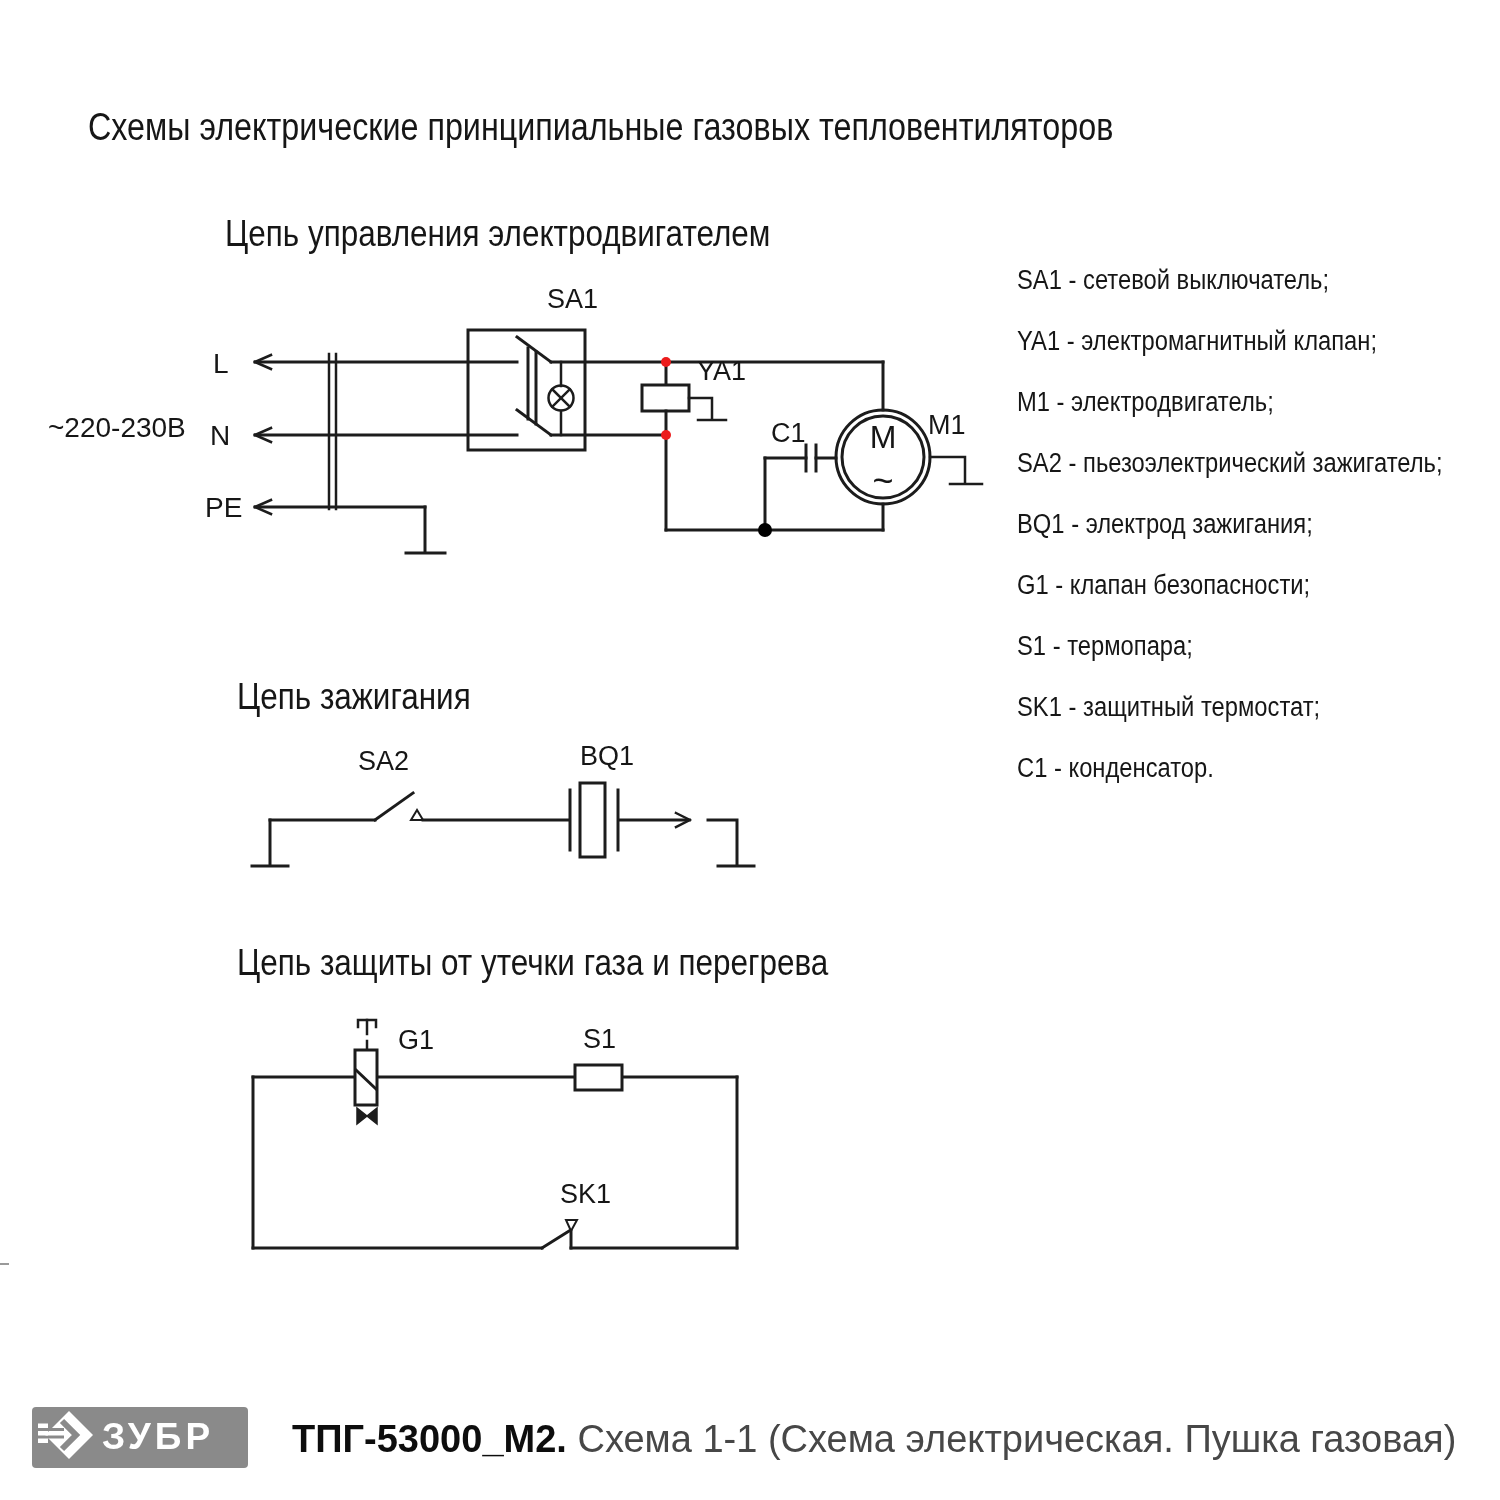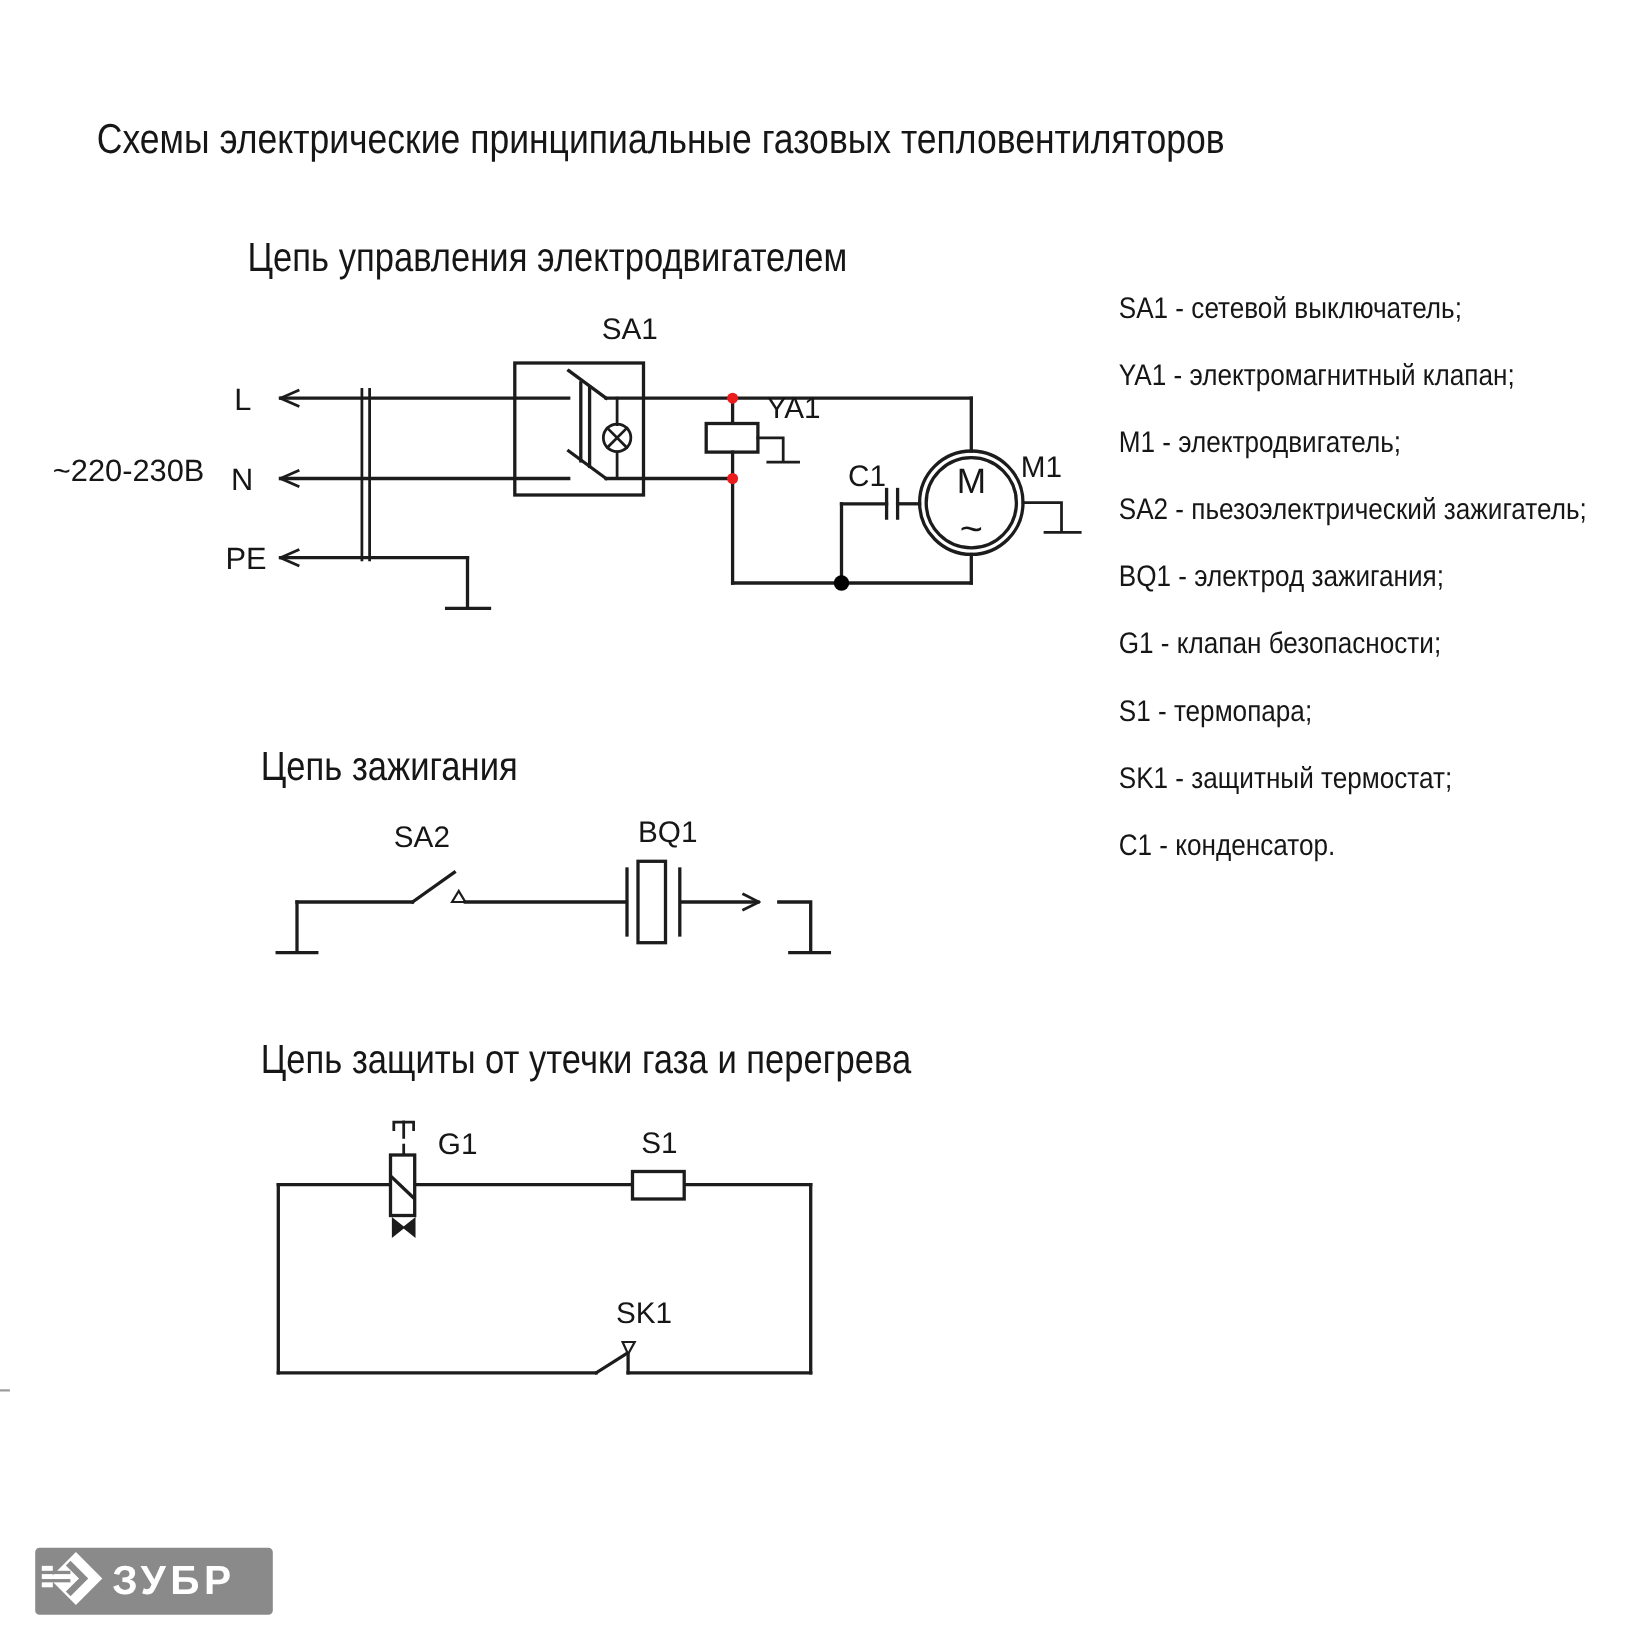--- a/index.html
+++ b/index.html
@@ -213,14 +213,18 @@
         <line x1="44" y1="1429.5" x2="64" y2="1429.5" stroke-width="3" stroke="#8a8a8a"></line>
         <line x1="44" y1="1437" x2="64" y2="1437" stroke-width="3" stroke="#8a8a8a"></line>
         <rect x="38" y="1423.5" width="10" height="4.5" fill="#ffffff"></rect>
         <rect x="38" y="1431" width="10" height="4.5" fill="#ffffff"></rect>
         <rect x="38" y="1438.5" width="10" height="4.5" fill="#ffffff"></rect>
       </g>
       <text x="102" y="1449" font-size="37" font-weight="bold" letter-spacing="4" fill="#ffffff">ЗУБР</text>
     </g>
   </svg>
 
+  <div id="footer-text">
+    <span id="footer-model">ТПГ-53000_М2.</span>
+    <span id="footer-caption">Схема 1-1 (Схема электрическая. Пушка газовая)</span>
+  </div>
 
 </div>
 
 </body></html>

